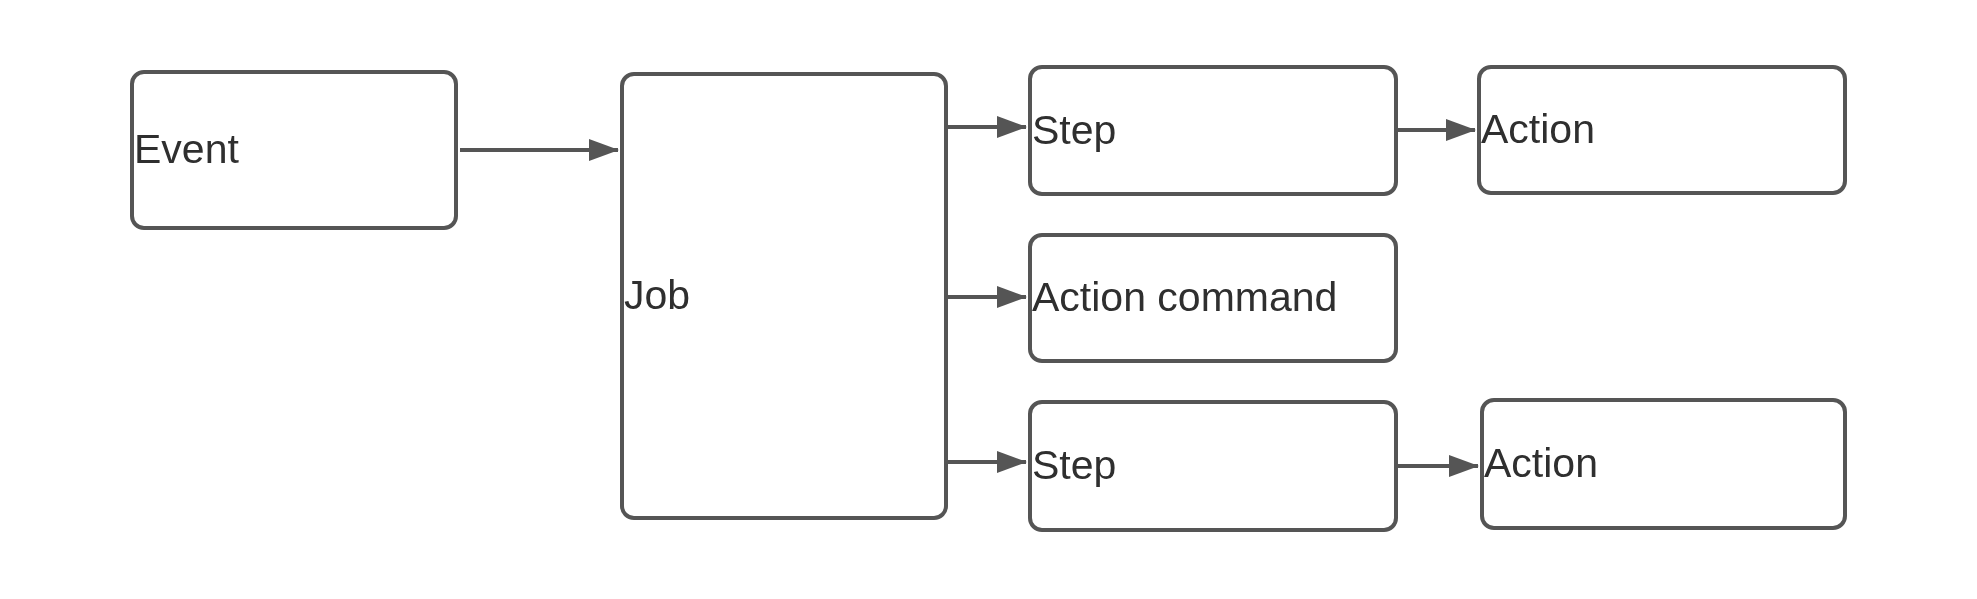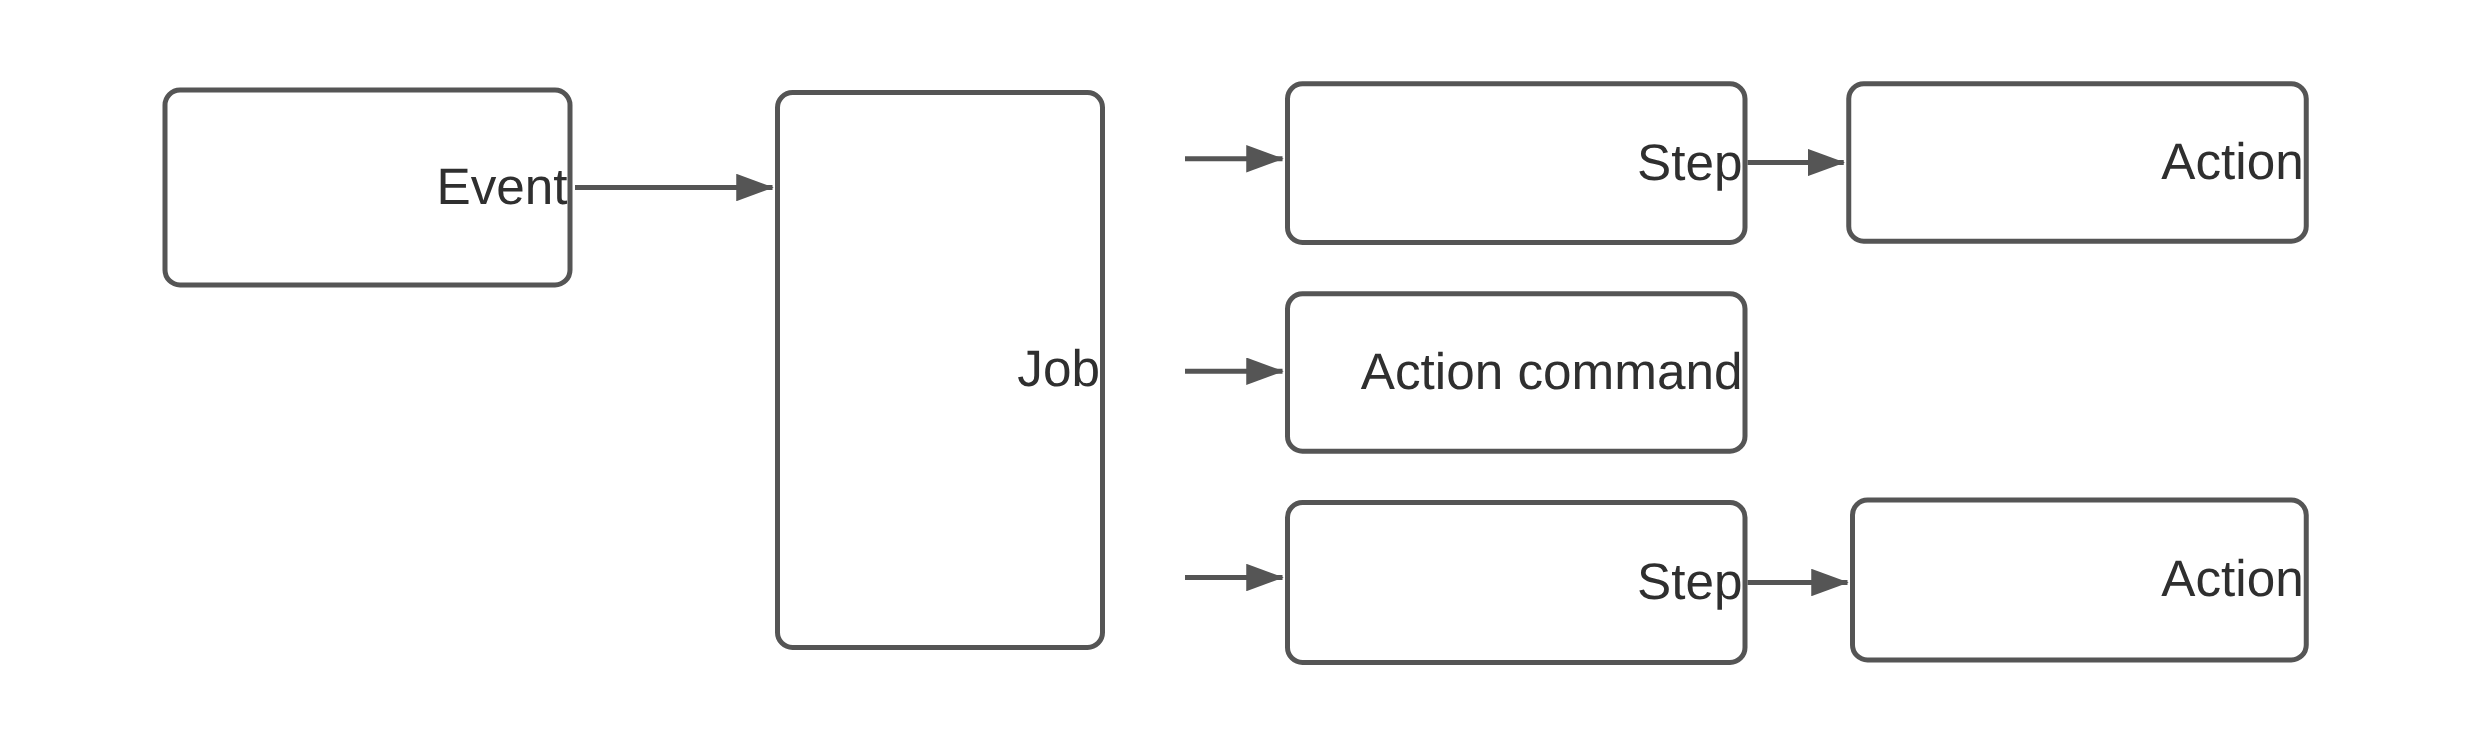--- a/index.html
+++ b/index.html
@@ -27,29 +27,29 @@
     color: var(--stroke);
     pointer-events: none;
   }
   .node {
     position: absolute;
     background: var(--background);
     border: 4px solid var(--stroke);
     border-radius: 14px;
     display: flex;
     align-items: center;
-    justify-content: flex-end;
+    justify-content: flex-start;
     color: var(--text);
     font-size: 41px;
     line-height: 1.2;
     text-align: center;
   }
   
   .n-event        { left: 130px;  top: 70px;  width: 328px; height: 160px; }
-  .n-job          { left: 620px;  top: 72px;  width: 264px; height: 448px; }
+  .n-job          { left: 620px;  top: 72px;  width: 328px; height: 448px; }
   .n-step-top     { left: 1028px; top: 65px;  width: 370px; height: 131px; }
   .n-action-top   { left: 1477px; top: 65px;  width: 370px; height: 130px; }
   .n-shell        { left: 1028px; top: 233px; width: 370px; height: 130px; }
   .n-step-bottom  { left: 1028px; top: 400px; width: 370px; height: 132px; }
   .n-action-bottom{ left: 1480px; top: 398px; width: 367px; height: 132px; }
 </style>
 </head>
 <body>
 
 <div class="canvas">

